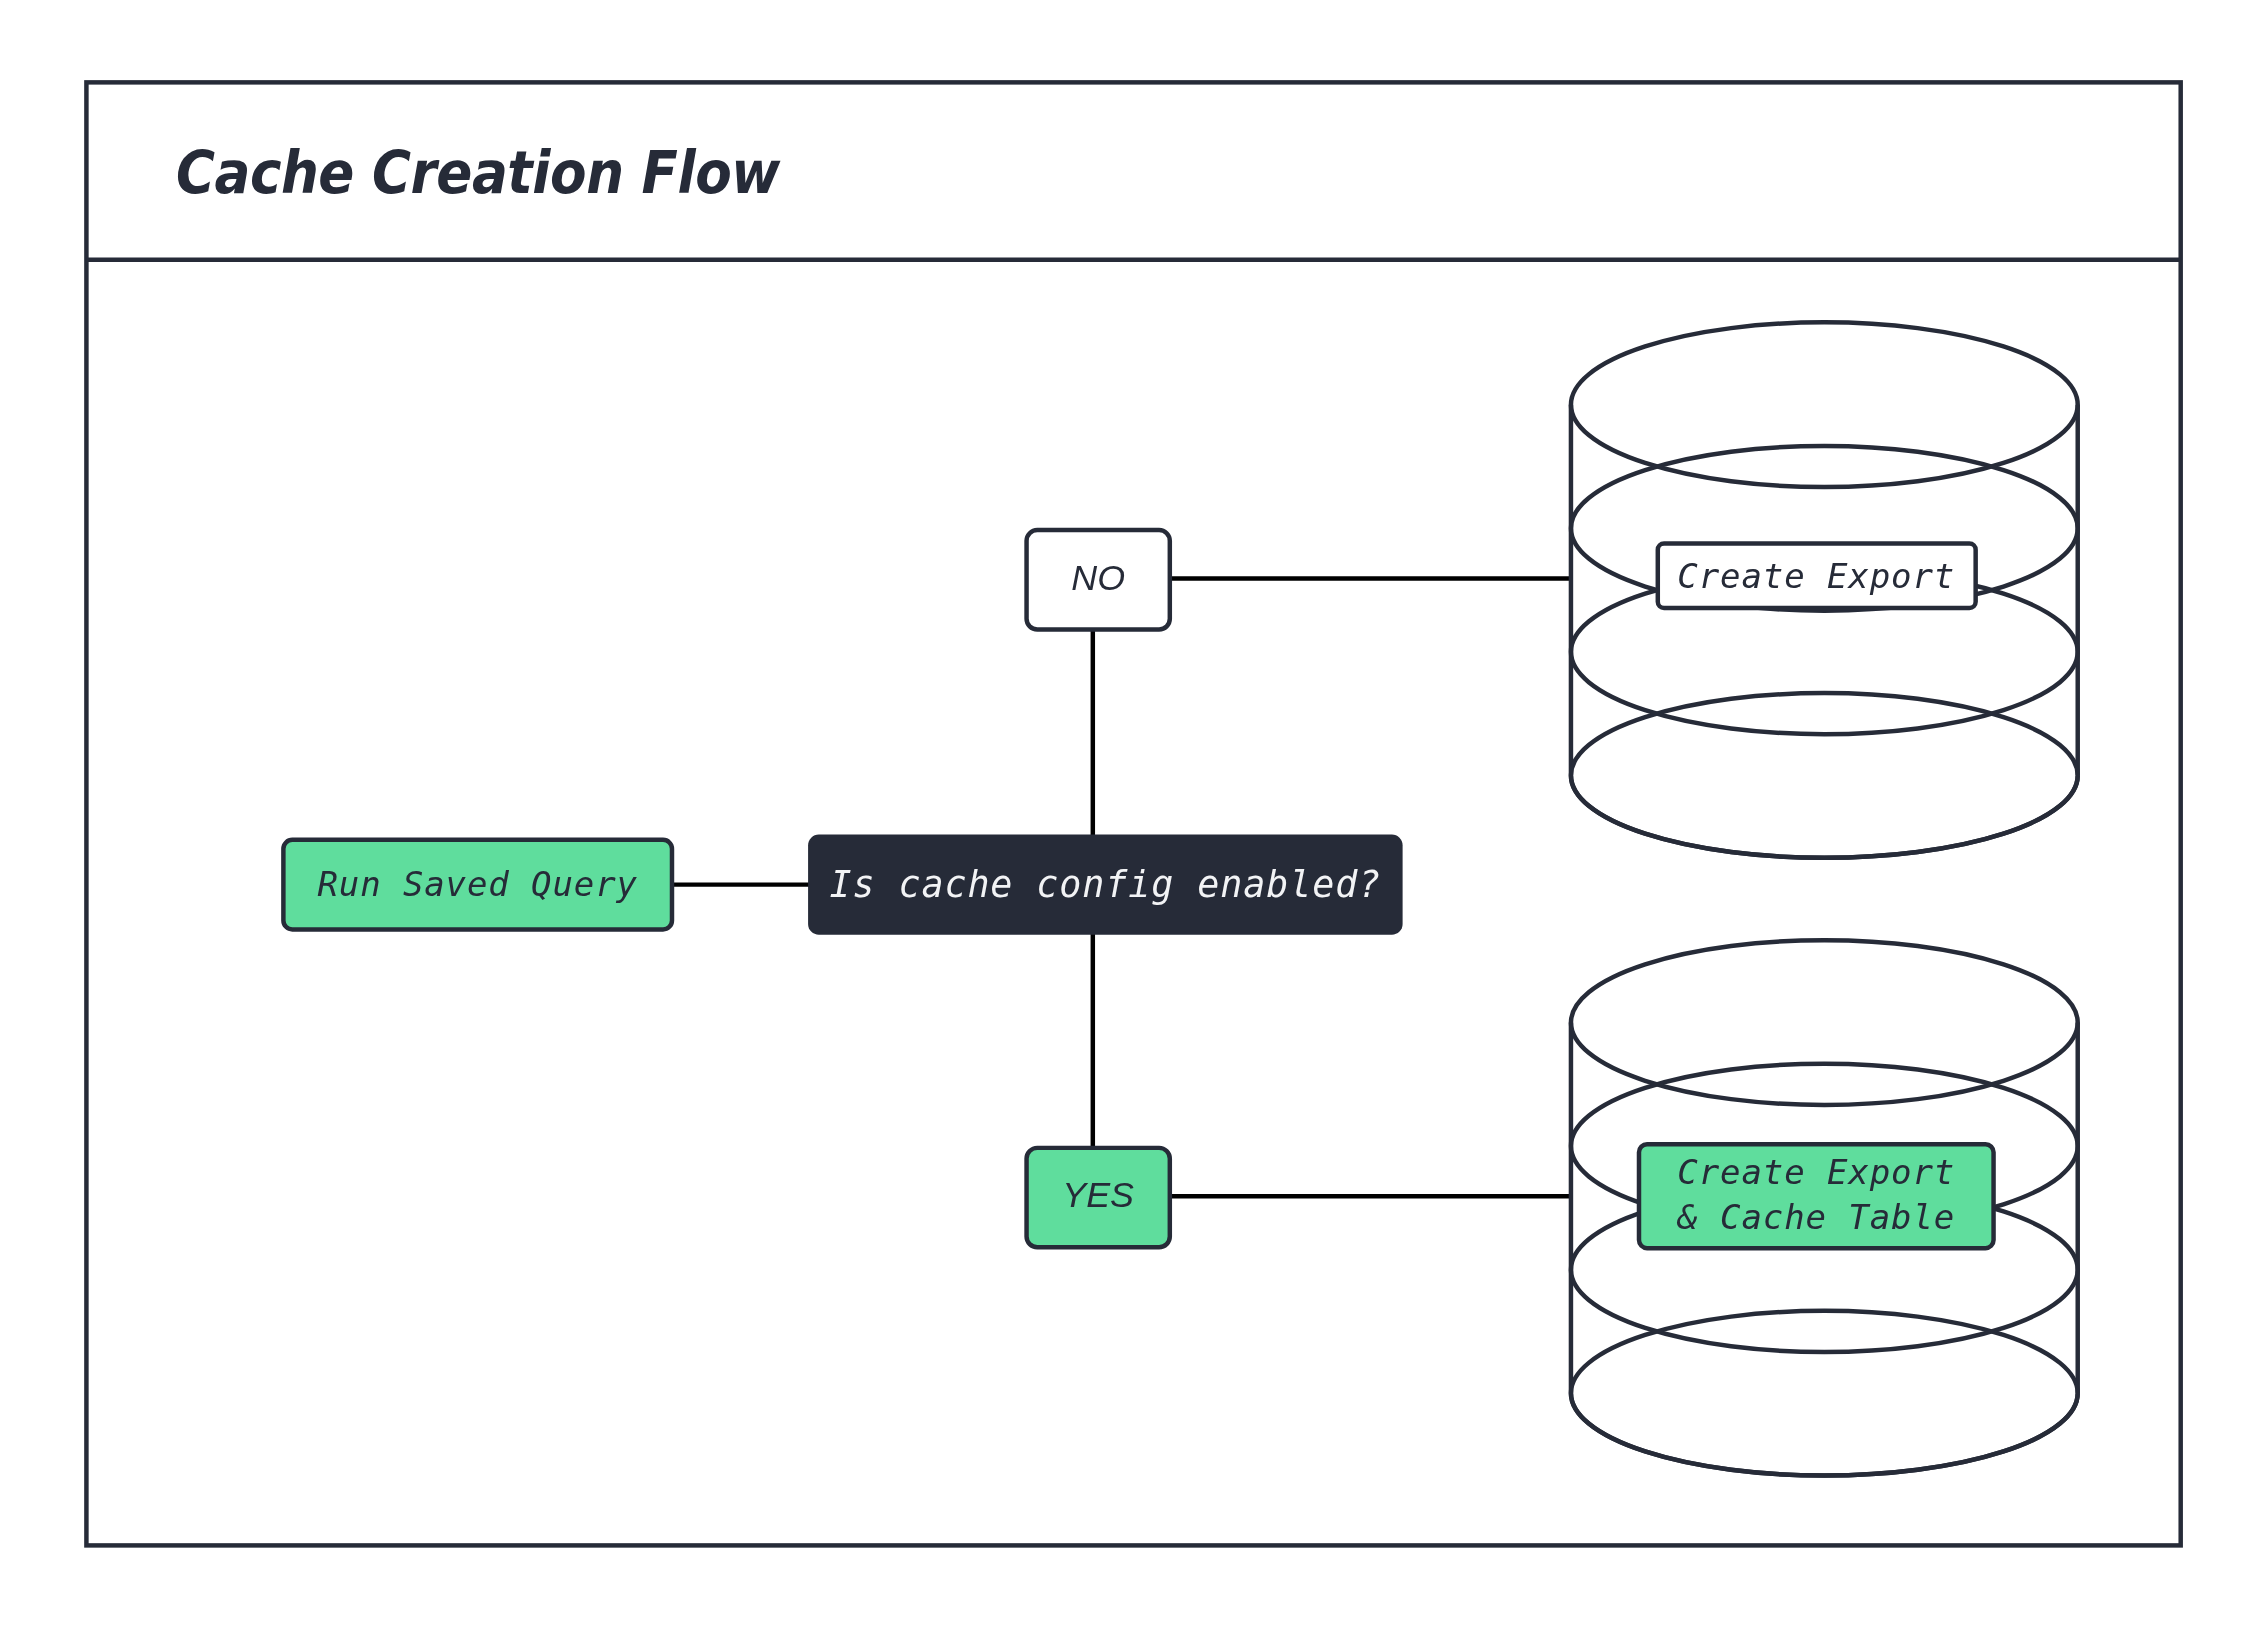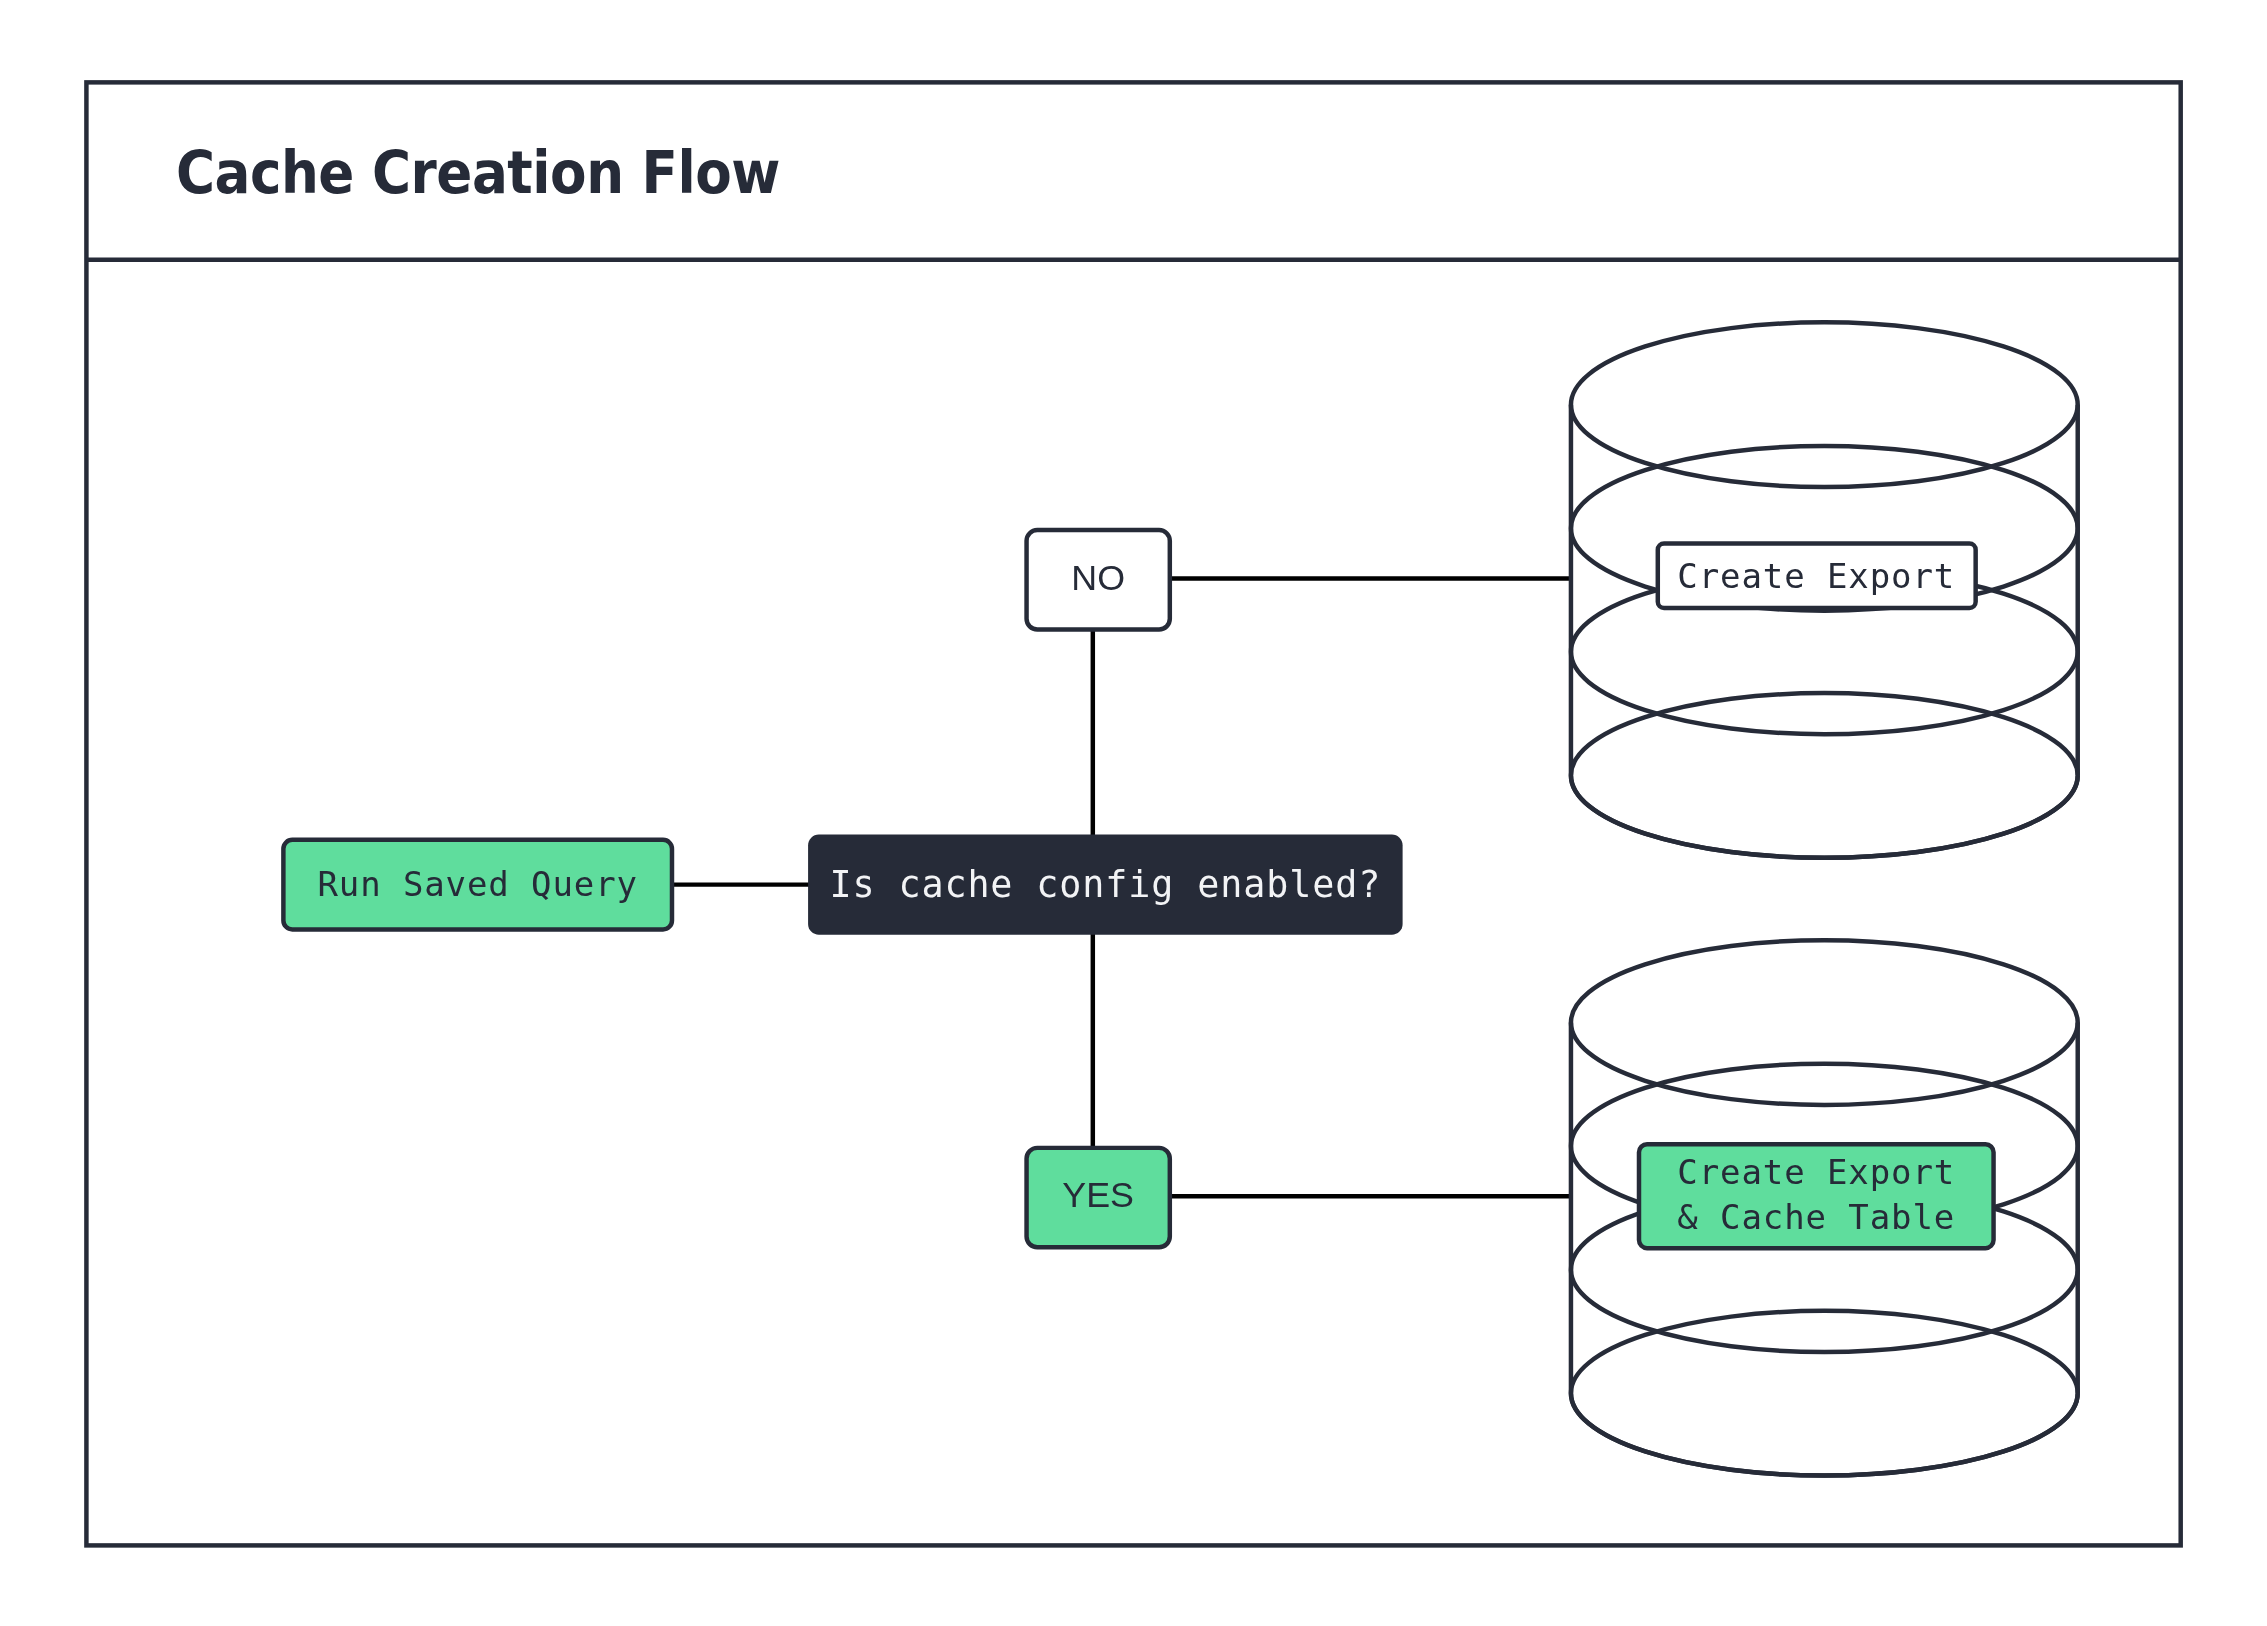--- a/index.html
+++ b/index.html
@@ -1,18 +1,18 @@
 <!DOCTYPE html>
 <html style="font-size:14.3px"><head>
 <meta charset="utf-8">
 <style>
   html,body{margin:0;padding:0;background:#ffffff;}
   body{width:2268px;height:1626px;position:relative;overflow:hidden;
        font-family:"Liberation Sans",sans-serif;}
-  #stage{position:absolute;inset:0;width:2268px;height:1572px;}
+  #stage{position:absolute;inset:0;width:2268px;height:1572px;font-style:italic;}
   svg.layer{position:absolute;left:0;top:0;width:2268px;height:1626px;}
 
   .frame-rect{fill:#ffffff;stroke:#262b38;stroke-width:5;}
   .divider{stroke:#262b38;stroke-width:5;}
 
   .title-text{font-family:"DejaVu Sans Condensed","Liberation Sans",sans-serif;
               font-size:66px;font-weight:bold;fill:#262b38;
               letter-spacing:-0.5px;dominant-baseline:middle;}
 
   .connector{stroke:#000000;stroke-width:5;fill:none;}

